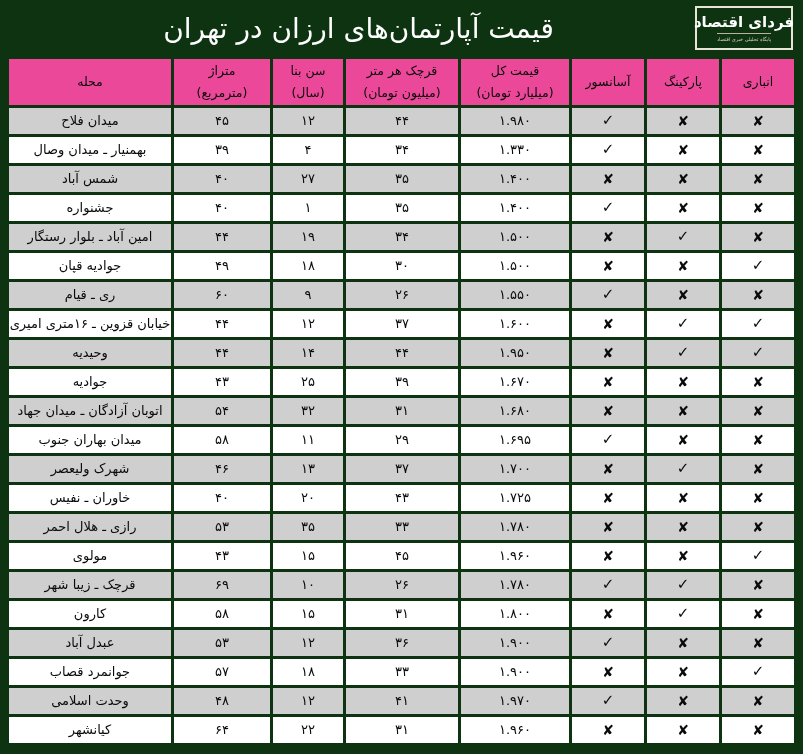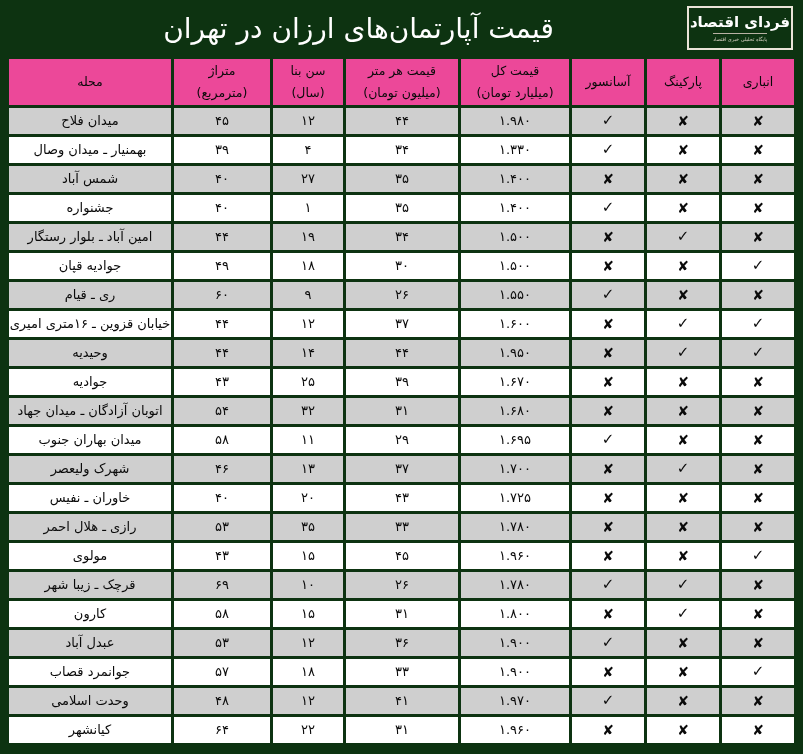--- a/index.html
+++ b/index.html
@@ -31,21 +31,21 @@
     height: 56px;
     flex: 0 0 56px;
     display: flex;
     align-items: center;
     background: #0d3311;
   }
   .logo-box {
     position: absolute;
     top: 6px;
     right: 10px;
-    width: 106px;
+    width: 98px;
     height: 44px;
     border: 2px solid #e9e4d8;
     display: flex;
     flex-direction: column;
     align-items: center;
     justify-content: center;
     box-sizing: border-box;
     background: #0d3311;
   }
   .logo-main {
@@ -169,21 +169,21 @@
             <span class="th-l1">پارکینگ</span>
           </th>
           <th>
             <span class="th-l1">آسانسور</span>
           </th>
           <th>
             <span class="th-l1">قیمت کل</span>
             <span class="th-l2">(میلیارد تومان)</span>
           </th>
           <th>
-            <span class="th-l1">قیمت هر متر</span>
+            <span class="th-l1">قرچک هر متر</span>
             <span class="th-l2">(میلیون تومان)</span>
           </th>
           <th>
             <span class="th-l1">سن بنا</span>
             <span class="th-l2">(سال)</span>
           </th>
           <th>
             <span class="th-l1">متراژ</span>
             <span class="th-l2">(مترمربع)</span>
           </th>

